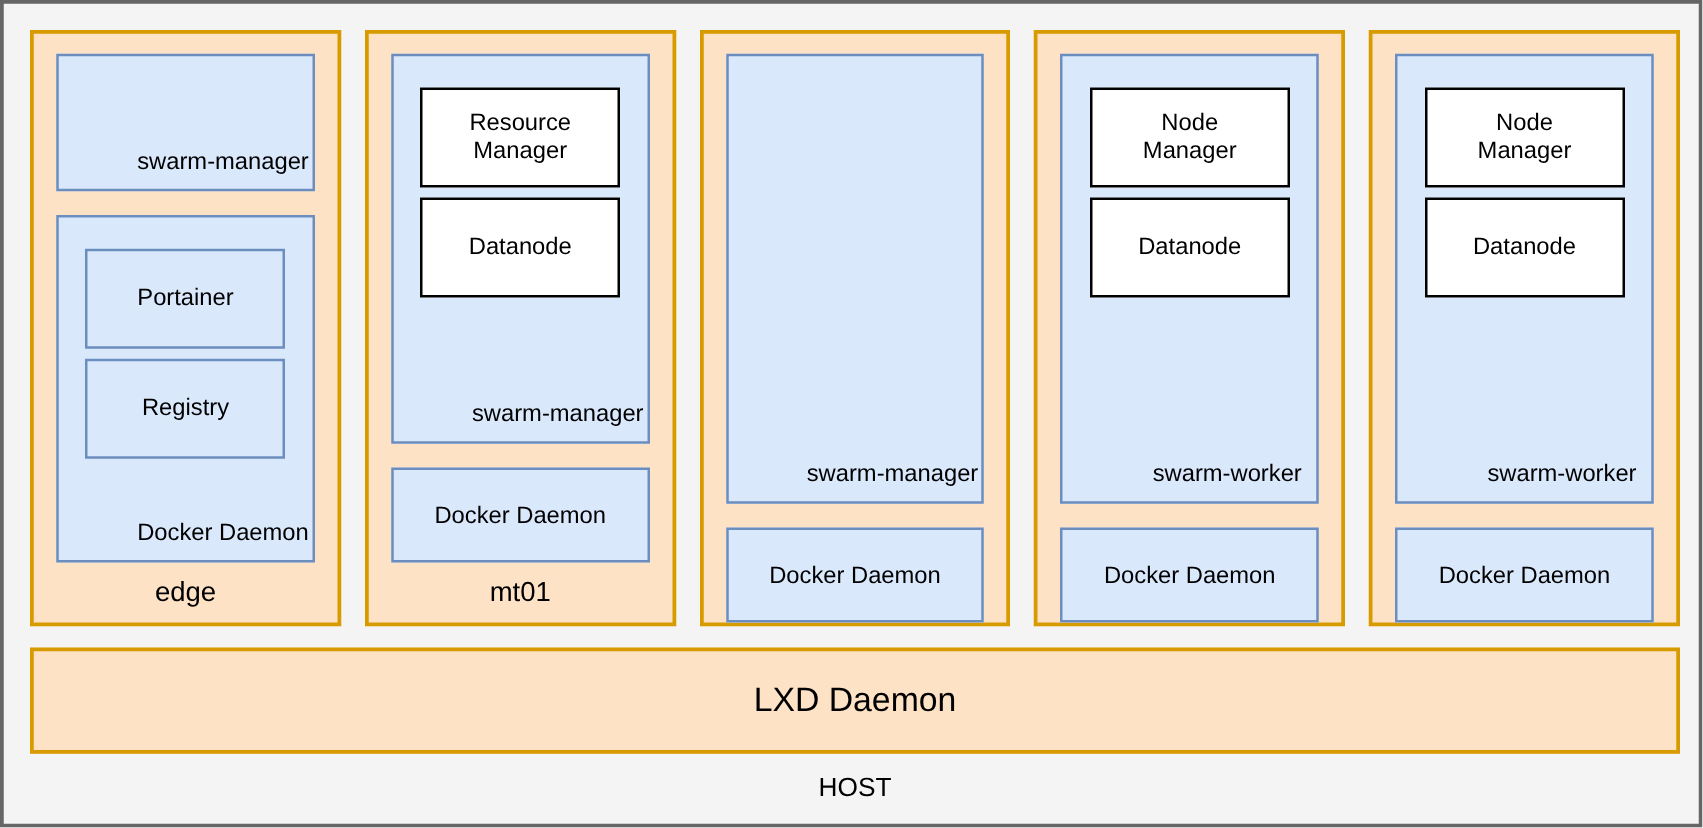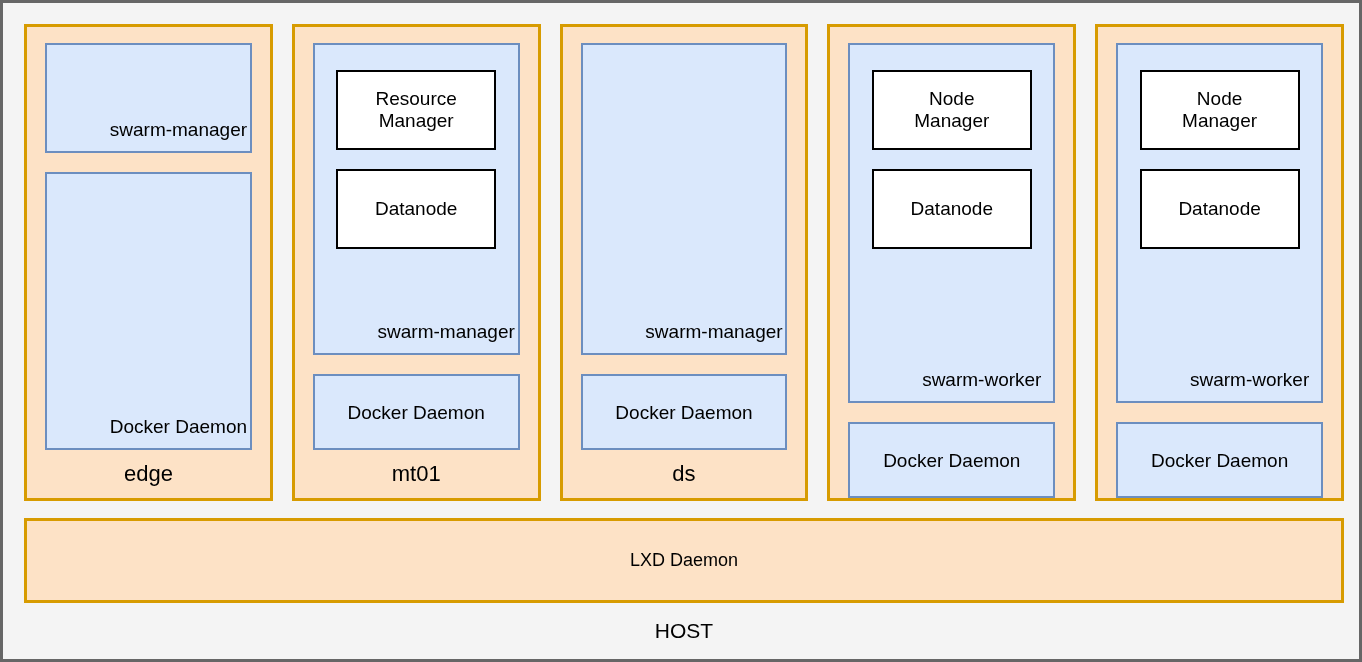--- a/index.html
+++ b/index.html
@@ -85,21 +85,21 @@
     padding-left: 30px;
   }
 
   
   .service-stack {
     display: flex;
     flex-direction: column;
     align-items: center;
     width: 100%;
     padding-top: 25px;
-    gap: 19px;
+    gap: 8px;
   }
 
   .service-box {
     box-sizing: border-box;
     width: 160px;
     height: 80px;
     display: flex;
     align-items: center;
     justify-content: center;
     text-align: center;
@@ -146,21 +146,21 @@
     left: 21px;
     top: 515px;
     width: 1320px;
     height: 85px;
     box-sizing: border-box;
     background: #fde2c6;
     border: 3px solid #d79b00;
     display: flex;
     align-items: center;
     justify-content: center;
-    font-size: 18px;
+    font-size: 27px;
     color: #000000;
   }
 
   
   #host-label {
     position: absolute;
     left: 0;
     top: 600px;
     width: 1362px;
     height: 56px;
@@ -179,20 +179,28 @@
   <div id="containers-row">
 
     <div class="container-box">
       <div class="container-inner">
 
         <div class="swarm-box short">
           <span class="swarm-label">swarm-manager</span>
         </div>
 
         <div class="swarm-box tall" style="margin-top:19px;">
+          <div class="service-stack">
+            <div class="service-box blue">
+              <span>Portainer</span>
+            </div>
+            <div class="service-box blue">
+              <span>Registry</span>
+            </div>
+          </div>
           <span class="swarm-label">Docker Daemon</span>
         </div>
 
       </div>
       <div class="container-name">edge</div>
     </div>
 
     <div class="container-box">
       <div class="container-inner">
 
@@ -221,21 +229,20 @@
 
         <div class="swarm-box tall">
           <span class="swarm-label">swarm-manager</span>
         </div>
 
         <div class="docker-daemon-box">
           <span class="daemon-label">Docker Daemon</span>
         </div>
 
       </div>
-      <div class="container-name">ds</div>
     </div>
 
     <div class="container-box">
       <div class="container-inner">
 
         <div class="swarm-box tall">
           <div class="service-stack">
             <div class="service-box white">
               <span class="multiline">Node<br>Manager</span>
             </div>

